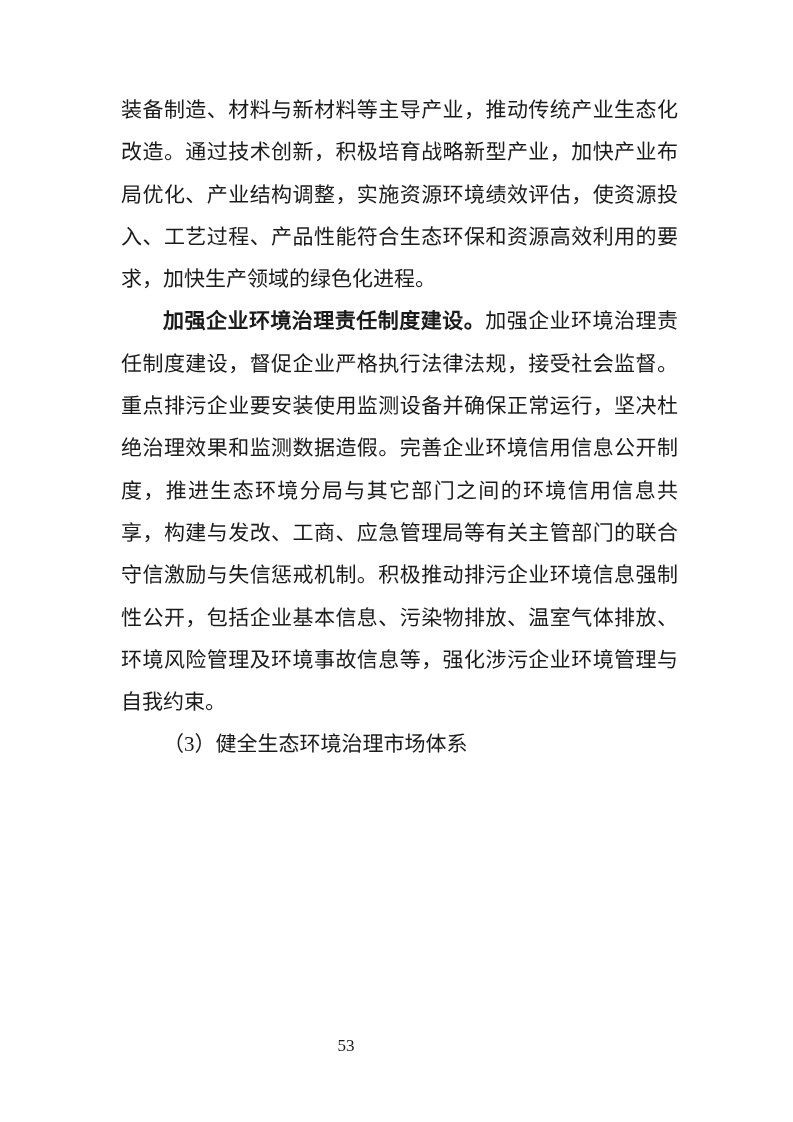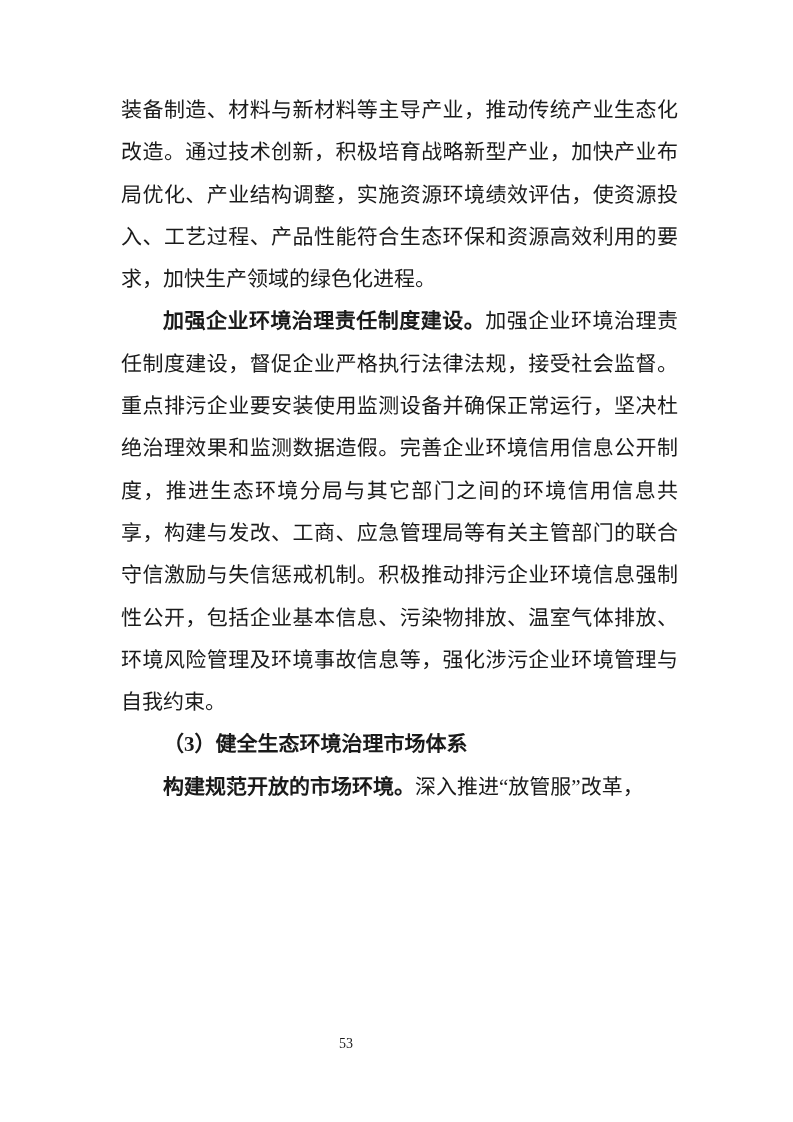--- a/index.html
+++ b/index.html
@@ -31,29 +31,29 @@
     text-indent: 2em;
     word-break: break-all;
   }
   p.para.flush {
     text-indent: 0;
   }
   .lead {
     font-weight: 700;
   }
   .heading {
-    font-weight: 700;
+    font-weight: 400;
   }
   .page-number {
     position: absolute;
     top: 1036px;
     left: 0;
     width: 100%;
     text-align: center;
-    font-size: 14px;
+    font-size: 17px;
     color: #1a1a1a;
     font-family: "Liberation Serif", "DejaVu Serif", serif;
   }
 </style>
 </head>
 <body>
 
 <div class="page">
   <div class="content">
 
@@ -63,20 +63,17 @@
 
     <p class="para">
       <span class="lead">加强企业环境治理责任制度建设。</span><span class="body-text">加强企业环境治理责任制度建设，督促企业严格执行法律法规，接受社会监督。重点排污企业要安装使用监测设备并确保正常运行，坚决杜绝治理效果和监测数据造假。完善企业环境信用信息公开制度，推进生态环境分局与其它部门之间的环境信用信息共享，构建与发改、工商、应急管理局等有关主管部门的联合守信激励与失信惩戒机制。积极推动排污企业环境信息强制性公开，包括企业基本信息、污染物排放、温室气体排放、环境风险管理及环境事故信息等，强化涉污企业环境管理与自我约束。</span>
     </p>
 
 
     <p class="para">
       <span class="heading">（3）健全生态环境治理市场体系</span>
     </p>
 
-    <p class="para">
-      <span class="lead">构建规范开放的市场环境。</span><span class="body-text">深入推进“放管服”改革，</span>
-    </p>
 
   </div>
 
   <div class="page-number">53</div>
 </div>
 
 </body></html>

